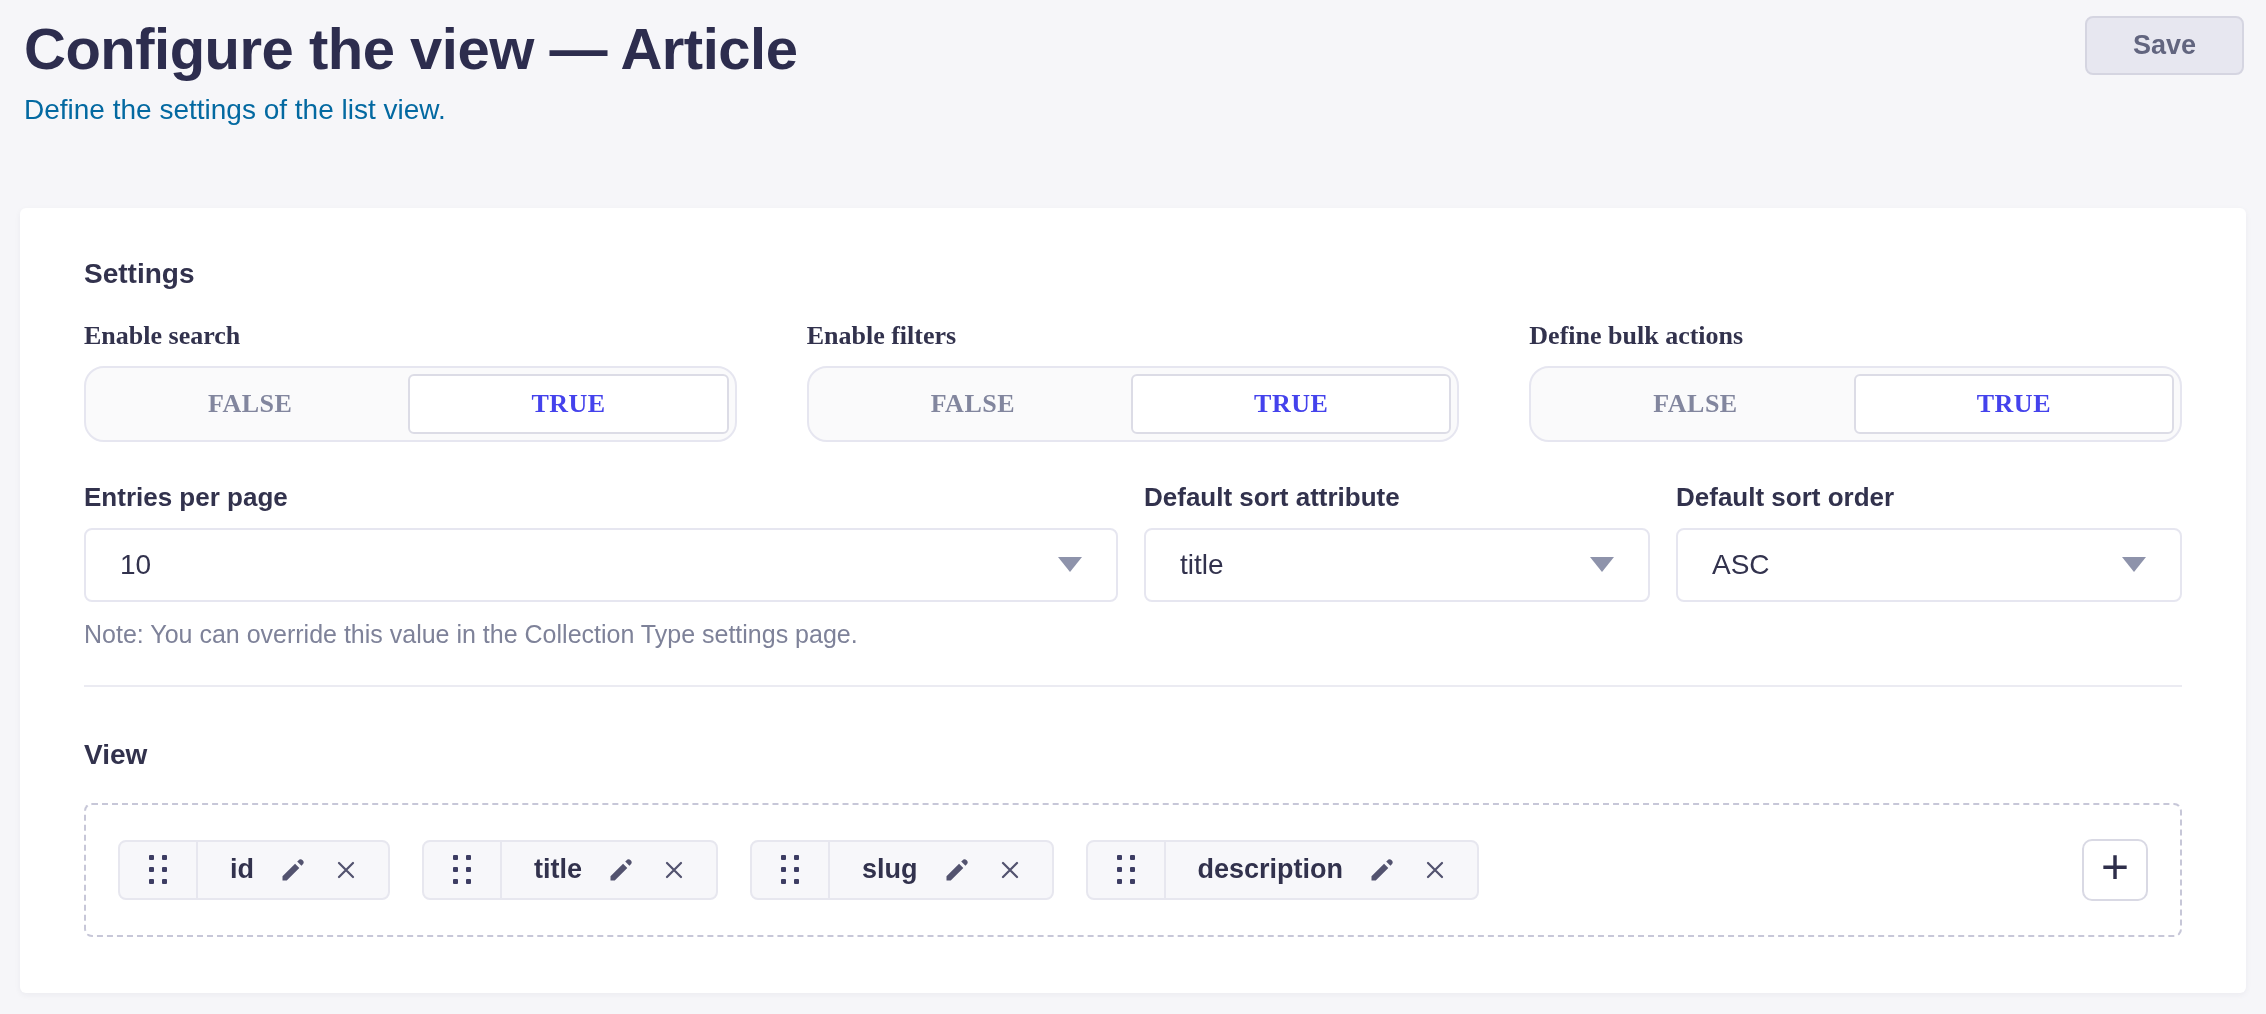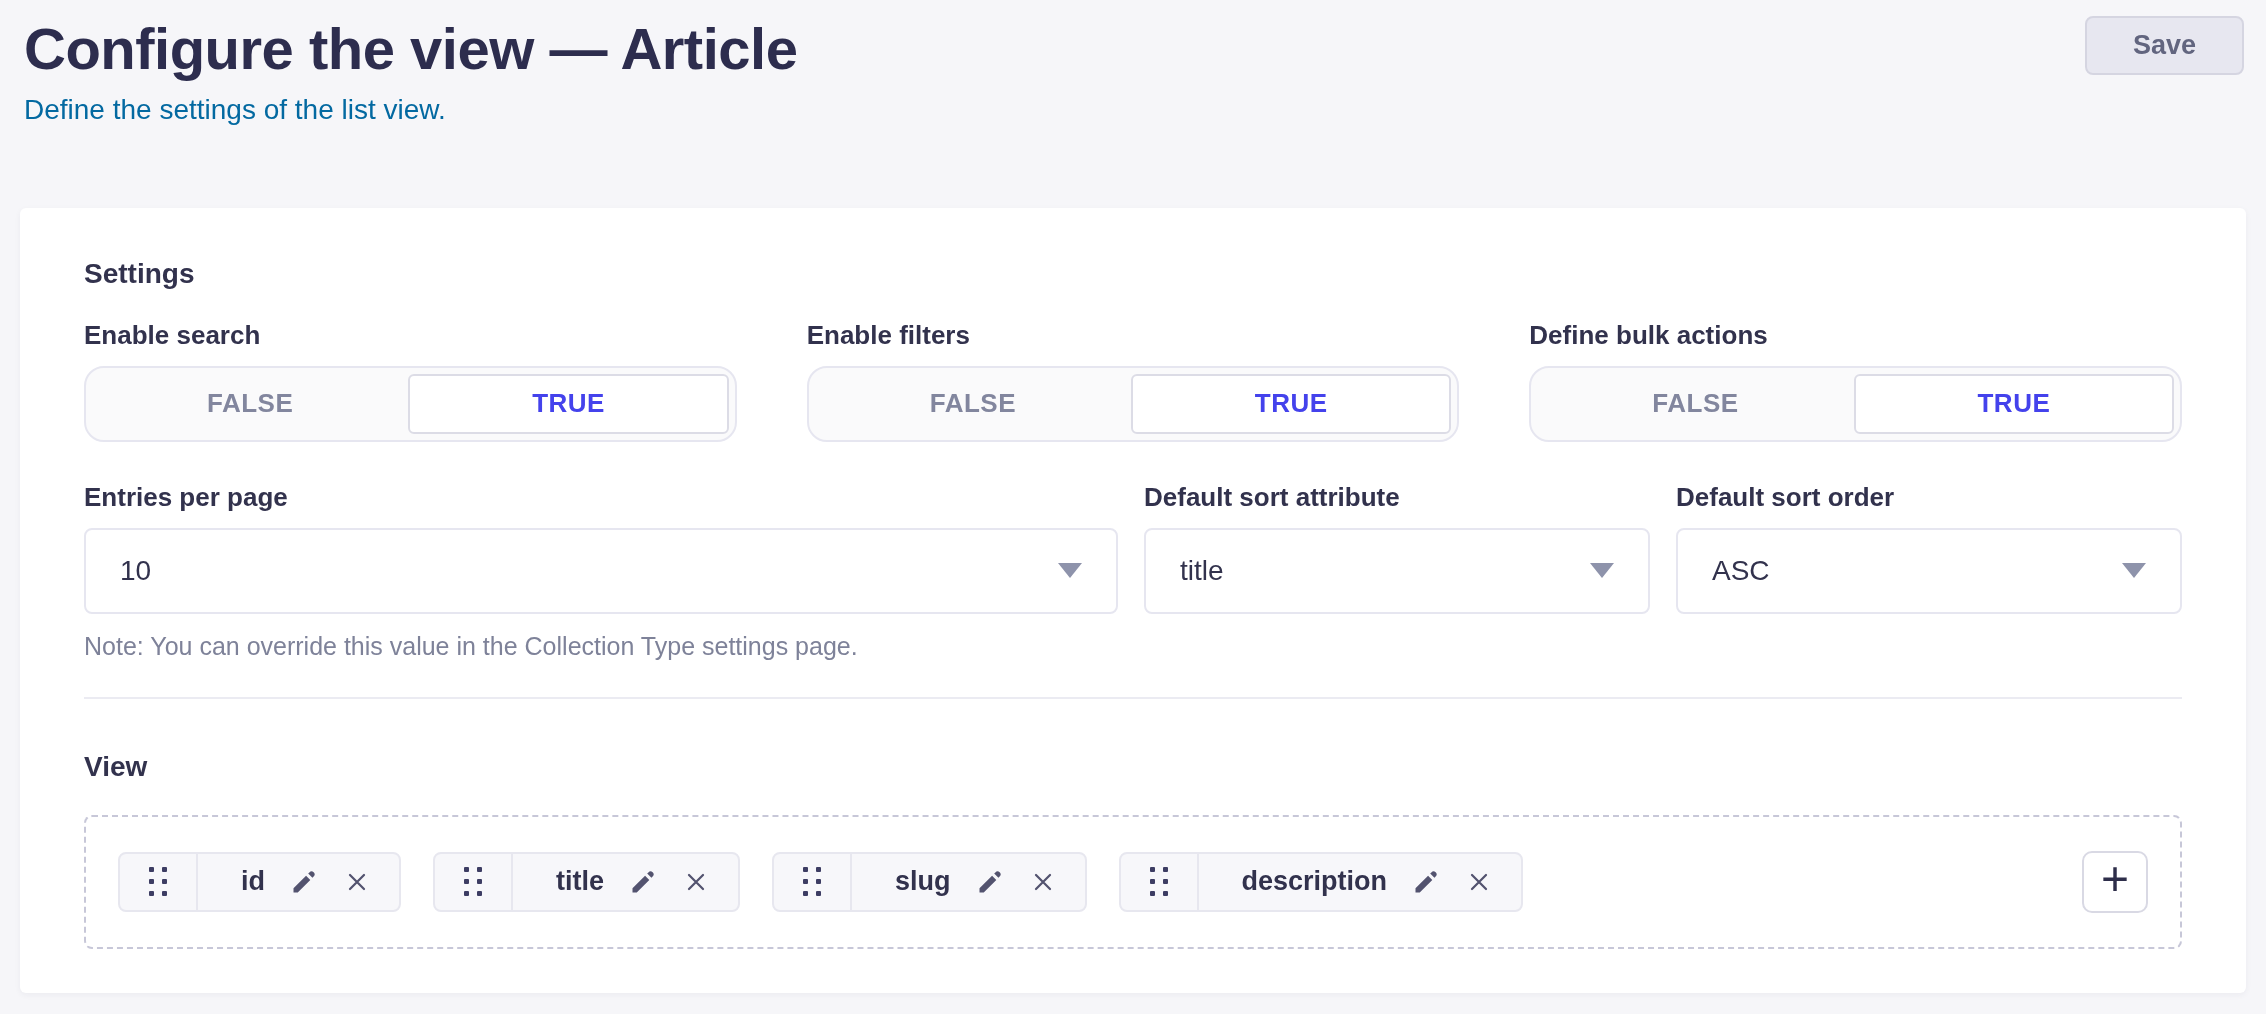--- a/index.html
+++ b/index.html
@@ -53,21 +53,21 @@
     height: 785px;
   }
   .section-heading {
     font-size: 28px;
     font-weight: 600;
     color: #32324d;
     margin-bottom: 30px;
   }
 
   
-  .toggles-row { display: flex; gap: 70px; margin-bottom: 40px; }
+  .toggles-row { display: flex; gap: 70px; margin-bottom: 40px; font-family: Liberation Serif, serif; }
   .field-col { display: flex; flex-direction: column; }
   .toggles-row .field-col { flex: 1; }
   .field-label {
     font-size: 26px;
     font-weight: 700;
     color: #32324d;
     margin-bottom: 15px;
     line-height: 1.2;
   }
   .toggle {
@@ -94,21 +94,21 @@
     border-radius: 6px;
     color: #4442ec;
     font-weight: 700;
   }
 
   
   .selects-row { display: flex; gap: 26px; }
   .col-wide { width: 1034px; flex: none; }
   .col-small { flex: 1; }
   .select {
-    height: 86px;
+    height: 74px;
     background: #ffffff;
     border: 2px solid #e6e6f0;
     border-radius: 8px;
     display: flex;
     align-items: center;
     justify-content: space-between;
     padding: 0 34px;
     font-size: 28px;
     color: #32324d;
     cursor: pointer;
@@ -155,21 +155,21 @@
     align-items: center;
     justify-content: center;
     border-right: 2px solid #e7e7ef;
     cursor: grab;
   }
   .dots { display: grid; grid-template-columns: repeat(2, 5px); grid-gap: 7px 8px; }
   .dots span { width: 5px; height: 5px; background: #3d3d63; border-radius: 1px; }
   .chip-body {
     display: flex;
     align-items: center;
-    padding: 0 28px 0 43px;
+    padding: 0 28px 0 32px;
     gap: 24px;
   }
   .chip-label { font-size: 27px; font-weight: 700; color: #32324d; }
   .icon-btn {
     background: none; border: none; padding: 0;
     display: flex; align-items: center; justify-content: center;
     cursor: pointer;
   }
   .add-btn {
     margin-left: auto;

